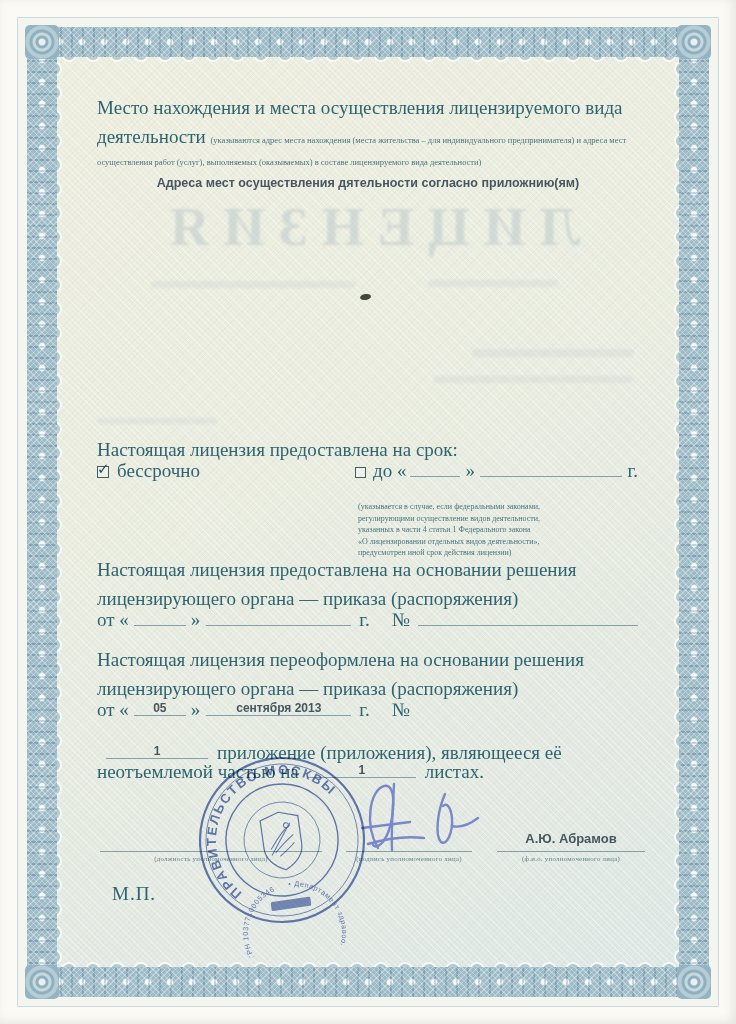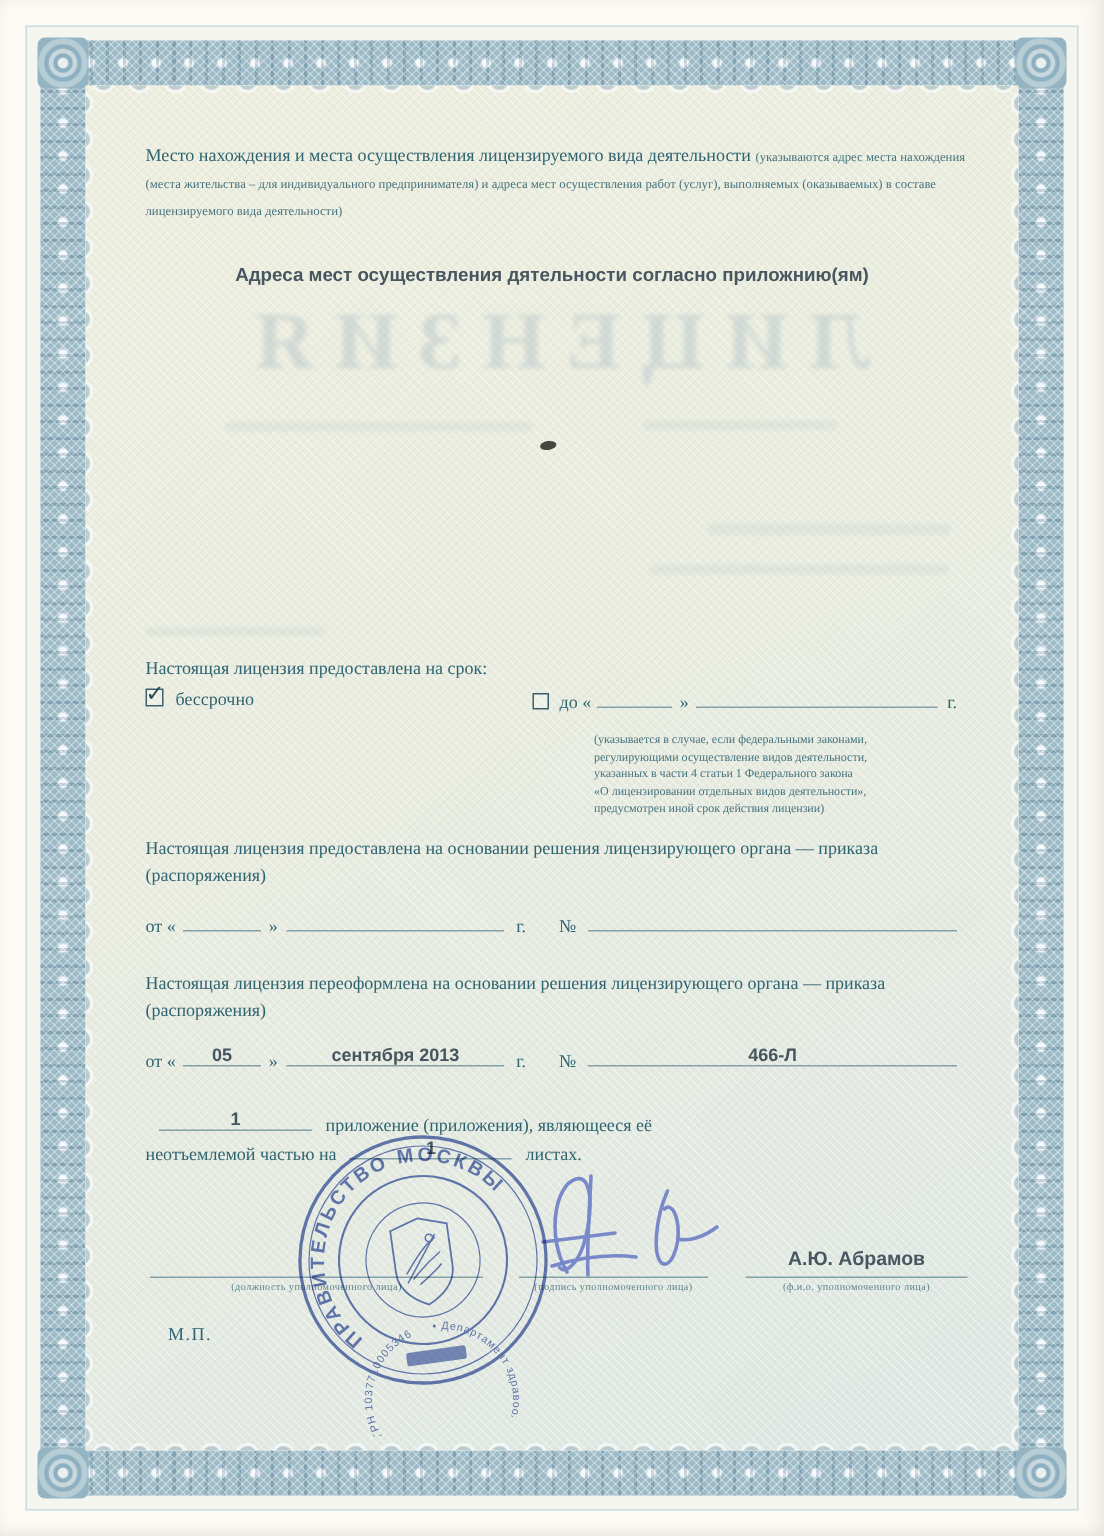--- a/index.html
+++ b/index.html
@@ -39,21 +39,21 @@
     background-image:radial-gradient(circle 9px at -3px 12px, rgba(140,172,188,.5) 5.5px, rgba(248,250,248,.95) 6.5px 7.5px, rgba(248,250,248,0) 8.5px);}
   .sc-right{top:57px;bottom:57px;right:57px;width:9px;background-repeat:repeat-y;background-size:9px 24px;
     background-image:radial-gradient(circle 9px at 12px 12px, rgba(140,172,188,.5) 5.5px, rgba(248,250,248,.95) 6.5px 7.5px, rgba(248,250,248,0) 8.5px);}
   
   .paper { position:absolute; inset:57px;
     background:
       repeating-linear-gradient(45deg, rgba(255,255,255,.35) 0 1px, rgba(255,255,255,0) 1px 4px),
       repeating-linear-gradient(-45deg, rgba(184,203,194,.13) 0 1px, rgba(184,203,194,0) 1px 4px),
       linear-gradient(155deg, #eeeede 0%, #e9ecdf 45%, #e3e9e2 80%, #dde7e4 100%); }
   
-  .t  { color:#2e6370; font-size:12px; line-height:1.5; }
+  .t  { color:#2e6370; font-size:19px; line-height:1.5; }
   .t-small { color:#47747f; font-size:8.5px; }
   .bold-fill { font-family:"Liberation Sans", sans-serif; font-weight:bold; color:#47565f; }
   .abs { position:absolute; }
   .center { text-align:center; }
   .blank { display:inline-block; position:relative; border-bottom:1px solid #84a0a8; height:15px; vertical-align:baseline; }
   .blank .value { position:absolute; left:0; right:0; bottom:0; text-align:center;
                   font-family:"Liberation Sans", sans-serif; font-weight:bold; font-size:12px; color:#46565f; white-space:nowrap; }
   .row { display:flex; align-items:baseline; }
   .cb { display:inline-block; width:12px; height:12px; border:1.4px solid #3c5f6b; position:relative; top:1px; background:rgba(255,255,255,.25); }
   .cb .check { position:absolute; left:-1px; top:-7px; font-size:15px; font-weight:bold; color:#264d58; font-family:"DejaVu Sans", sans-serif; }
@@ -108,21 +108,21 @@
     <span class="t" style="margin-left:8px;">бессрочно</span>
   </div>
   <div class="abs row" style="left:355px; top:457px; width:283px;">
     <span class="cb" style="width:11px;height:11px;"></span>
     <span class="t" style="margin:0 4px 0 7px;">до «</span>
     <span class="blank" style="width:50px;"></span>
     <span class="t" style="margin:0 5px;">»</span>
     <span class="blank" style="flex:1;"></span>
     <span class="t" style="margin-left:6px;">г.</span>
   </div>
-  <div class="abs t-small pre" style="left:358px; top:487px; width:275px; font-size:8px; line-height:1.45;margin-left:38px;">(указывается в случае, если федеральными законами,
+  <div class="abs t-small pre" style="left:358px; top:501px; width:275px; font-size:8px; line-height:1.45;">(указывается в случае, если федеральными законами,
 регулирующими осуществление видов деятельности,
 указанных в части 4 статьи 1 Федерального закона
 «О лицензировании отдельных видов деятельности»,
 предусмотрен иной срок действия лицензии)</div>
 
   <div class="abs t" style="left:97px; top:556px; width:548px;font-family:Liberation Serif, serif;">Настоящая лицензия предоставлена на основании решения лицензирующего органа — приказа (распоряжения)</div>
   <div class="abs row" style="left:97px; top:606px; width:541px;">
     <span class="t">от «</span>
     <span class="blank" style="width:52px; margin:0 5px;"></span>
     <span class="t">»</span>
@@ -137,23 +137,20 @@
     <span class="t">от «</span>
     <span class="blank" style="width:52px; margin:0 5px;">
         <span class="value">05</span>
       </span>
     <span class="t">»</span>
     <span class="blank" style="width:145px; margin:0 8px 0 6px;">
         <span class="value">сентября 2013</span>
       </span>
     <span class="t">г.</span>
     <span class="t" style="margin-left:22px;">№</span>
-    <span class="blank" style="flex:1; margin-left:8px;">
-        <span class="value">466-Л</span>
-      </span>
   </div>
 
   <div class="abs row" style="left:97px; top:739px; width:548px;">
     <span class="blank" style="width:102px; margin:0 9px;">
         <span class="value">1</span>
       </span>
     <span class="t">приложение (приложения), являющееся её</span>
   </div>
   <div class="abs row" style="left:97px; top:758px; width:548px;">
     <span class="t">неотъемлемой частью на</span>

